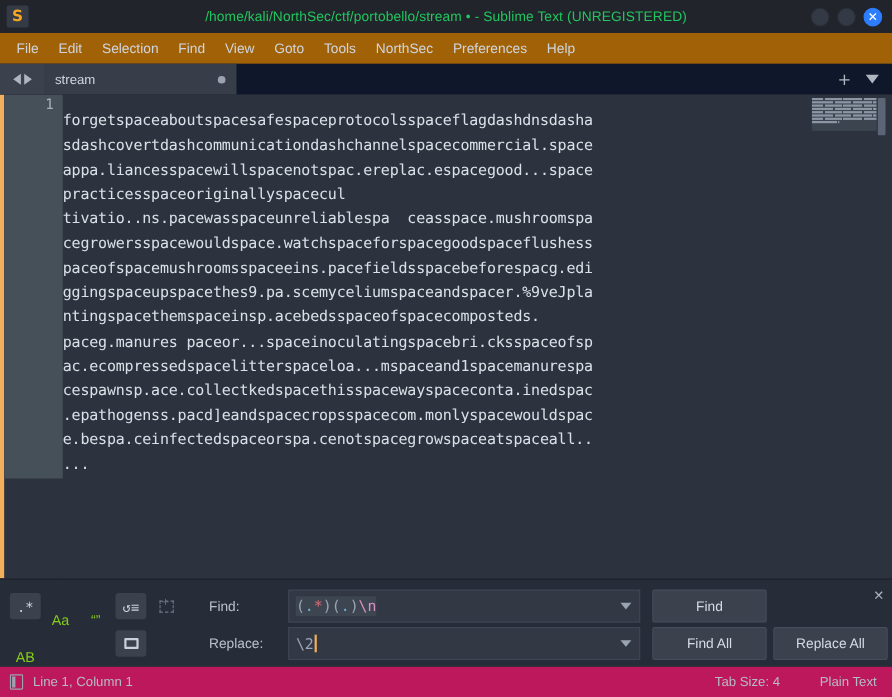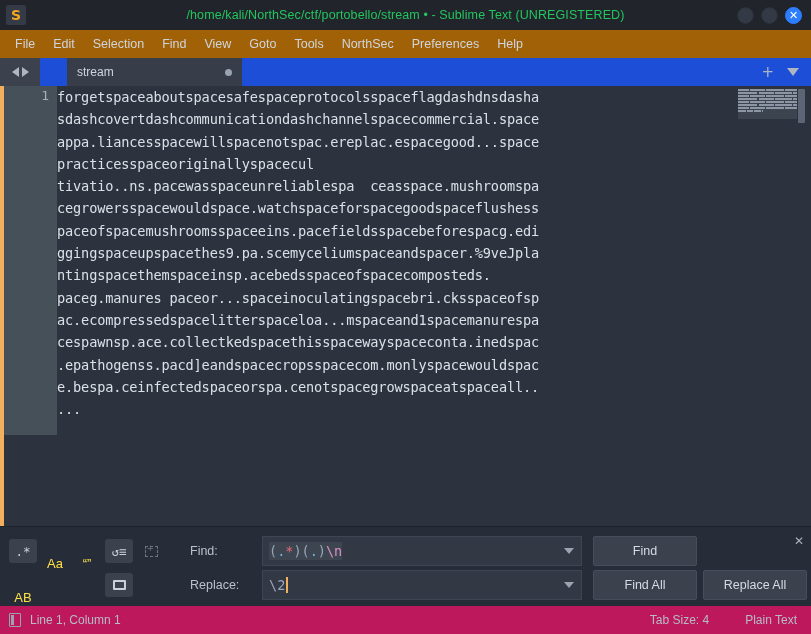--- a/index.html
+++ b/index.html
@@ -82,25 +82,24 @@
     color: #cfd5de;
     font-size: 12.5px;
     padding: 4px 9px;
     border-radius: 2px;
     cursor: default;
   }
 
   
   .tabbar {
     height: 28px;
-    background: #1d4ed8;
+    background: #0f172a;
     display: flex;
     align-items: stretch;
     flex: 0 0 28px;
-    gap: 27px;
   }
   .tab-nav {
     width: 40px;
     background: #3b424e;
     display: flex;
     align-items: center;
     justify-content: center;
     gap: 3px;
   }
   .arrow-l, .arrow-r {
@@ -172,21 +171,21 @@
   .line-no {
     position: absolute;
     right: 8px; top: 2px;
     color: #a6b0bd;
     font-family: "DejaVu Sans Mono", monospace;
     font-size: 13px;
   }
   .code-area {
     flex: 1 1 auto;
     position: relative;
-    padding-top: 0;
+    padding-top: 13px;
     overflow: hidden;
   }
   .code-line {
     font-family: "DejaVu Sans Mono", monospace;
     font-size: 13.6px;
     line-height: 22.3px;
     color: #dbe0e8;
     white-space: pre;
     letter-spacing: -0.15px;
   }
@@ -250,21 +249,21 @@
   .tgl {
     width: 28px; height: 24px;
     display: flex; align-items: center; justify-content: center;
     color: #8e97a4;
     font-size: 12.5px;
     border-radius: 3px;
     font-family: "DejaVu Sans Mono", monospace;
   }
   .tgl.on { background: #3b424e; color: #c9d1dc; }
   .tgl.sans { font-family: "Liberation Sans", sans-serif; font-size: 13px; }
-  .tgl.dim { color: #fde047; margin-top: 24px; }
+  .tgl.dim { color: #84cc16; margin-top: 24px; }
   .tgl-box {
     width: 13px; height: 10px;
     border: 2px solid #c9d1dc;
     border-radius: 1px;
   }
   .tgl-dashbox {
     width: 13px; height: 11px;
     border: 1px dashed #6c7582;
     position: relative;
   }

